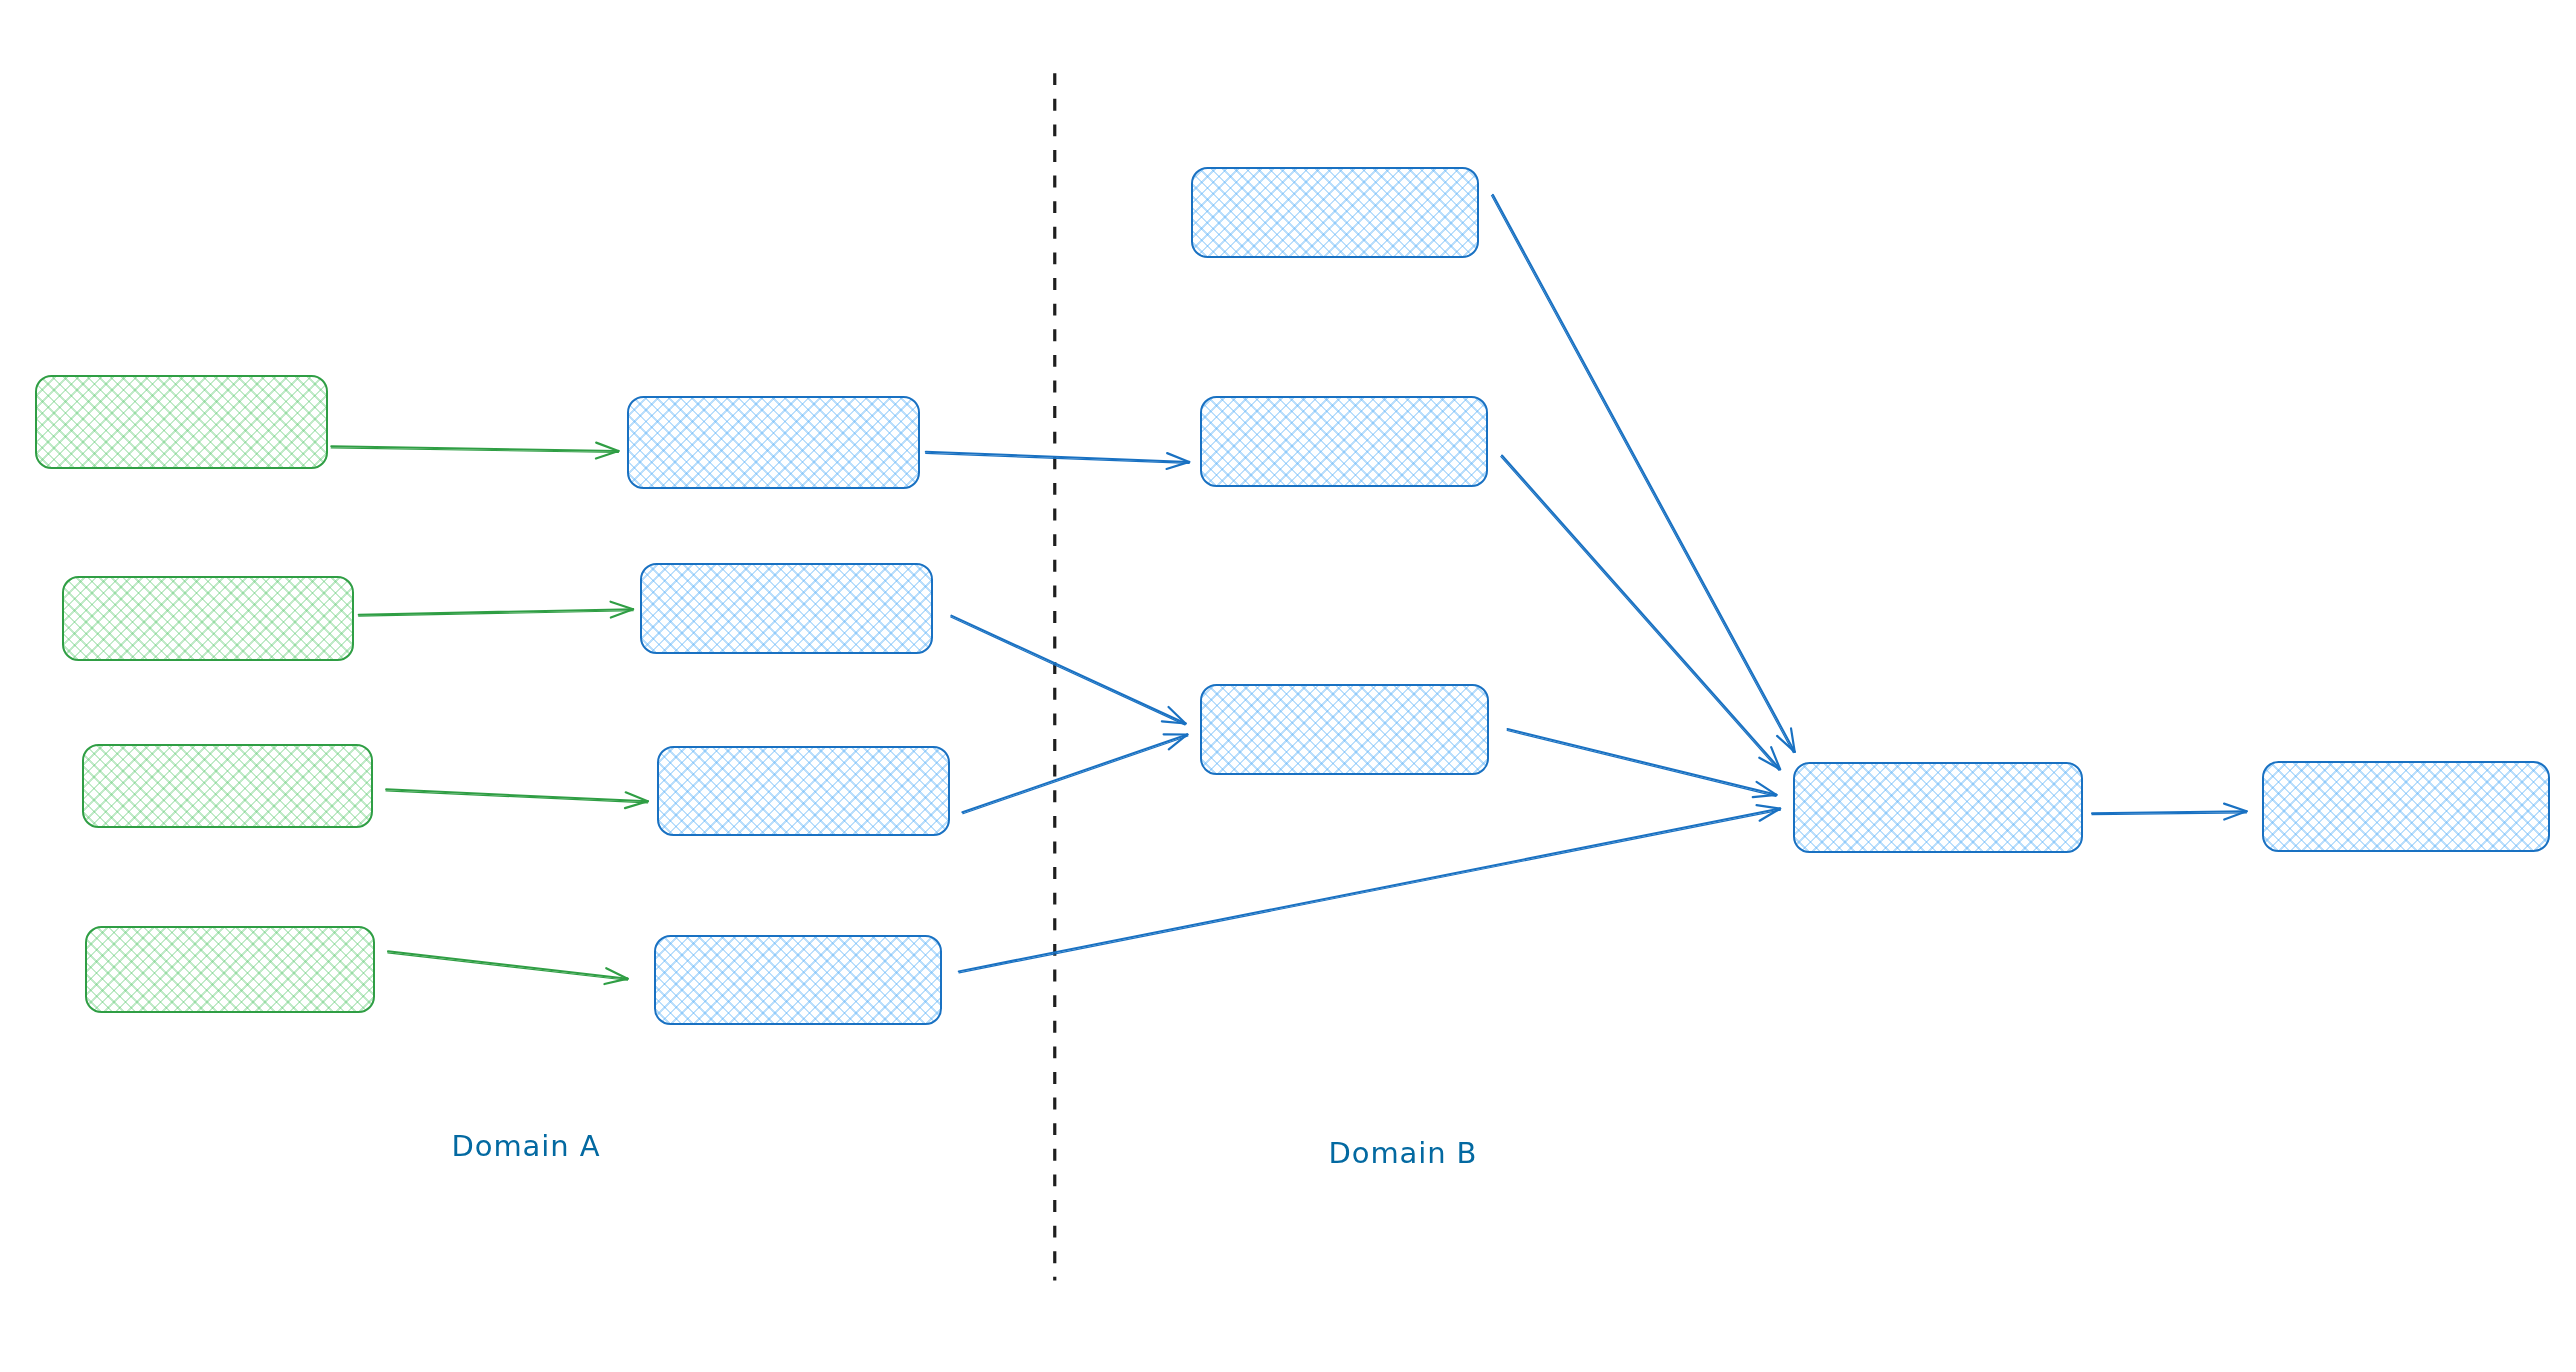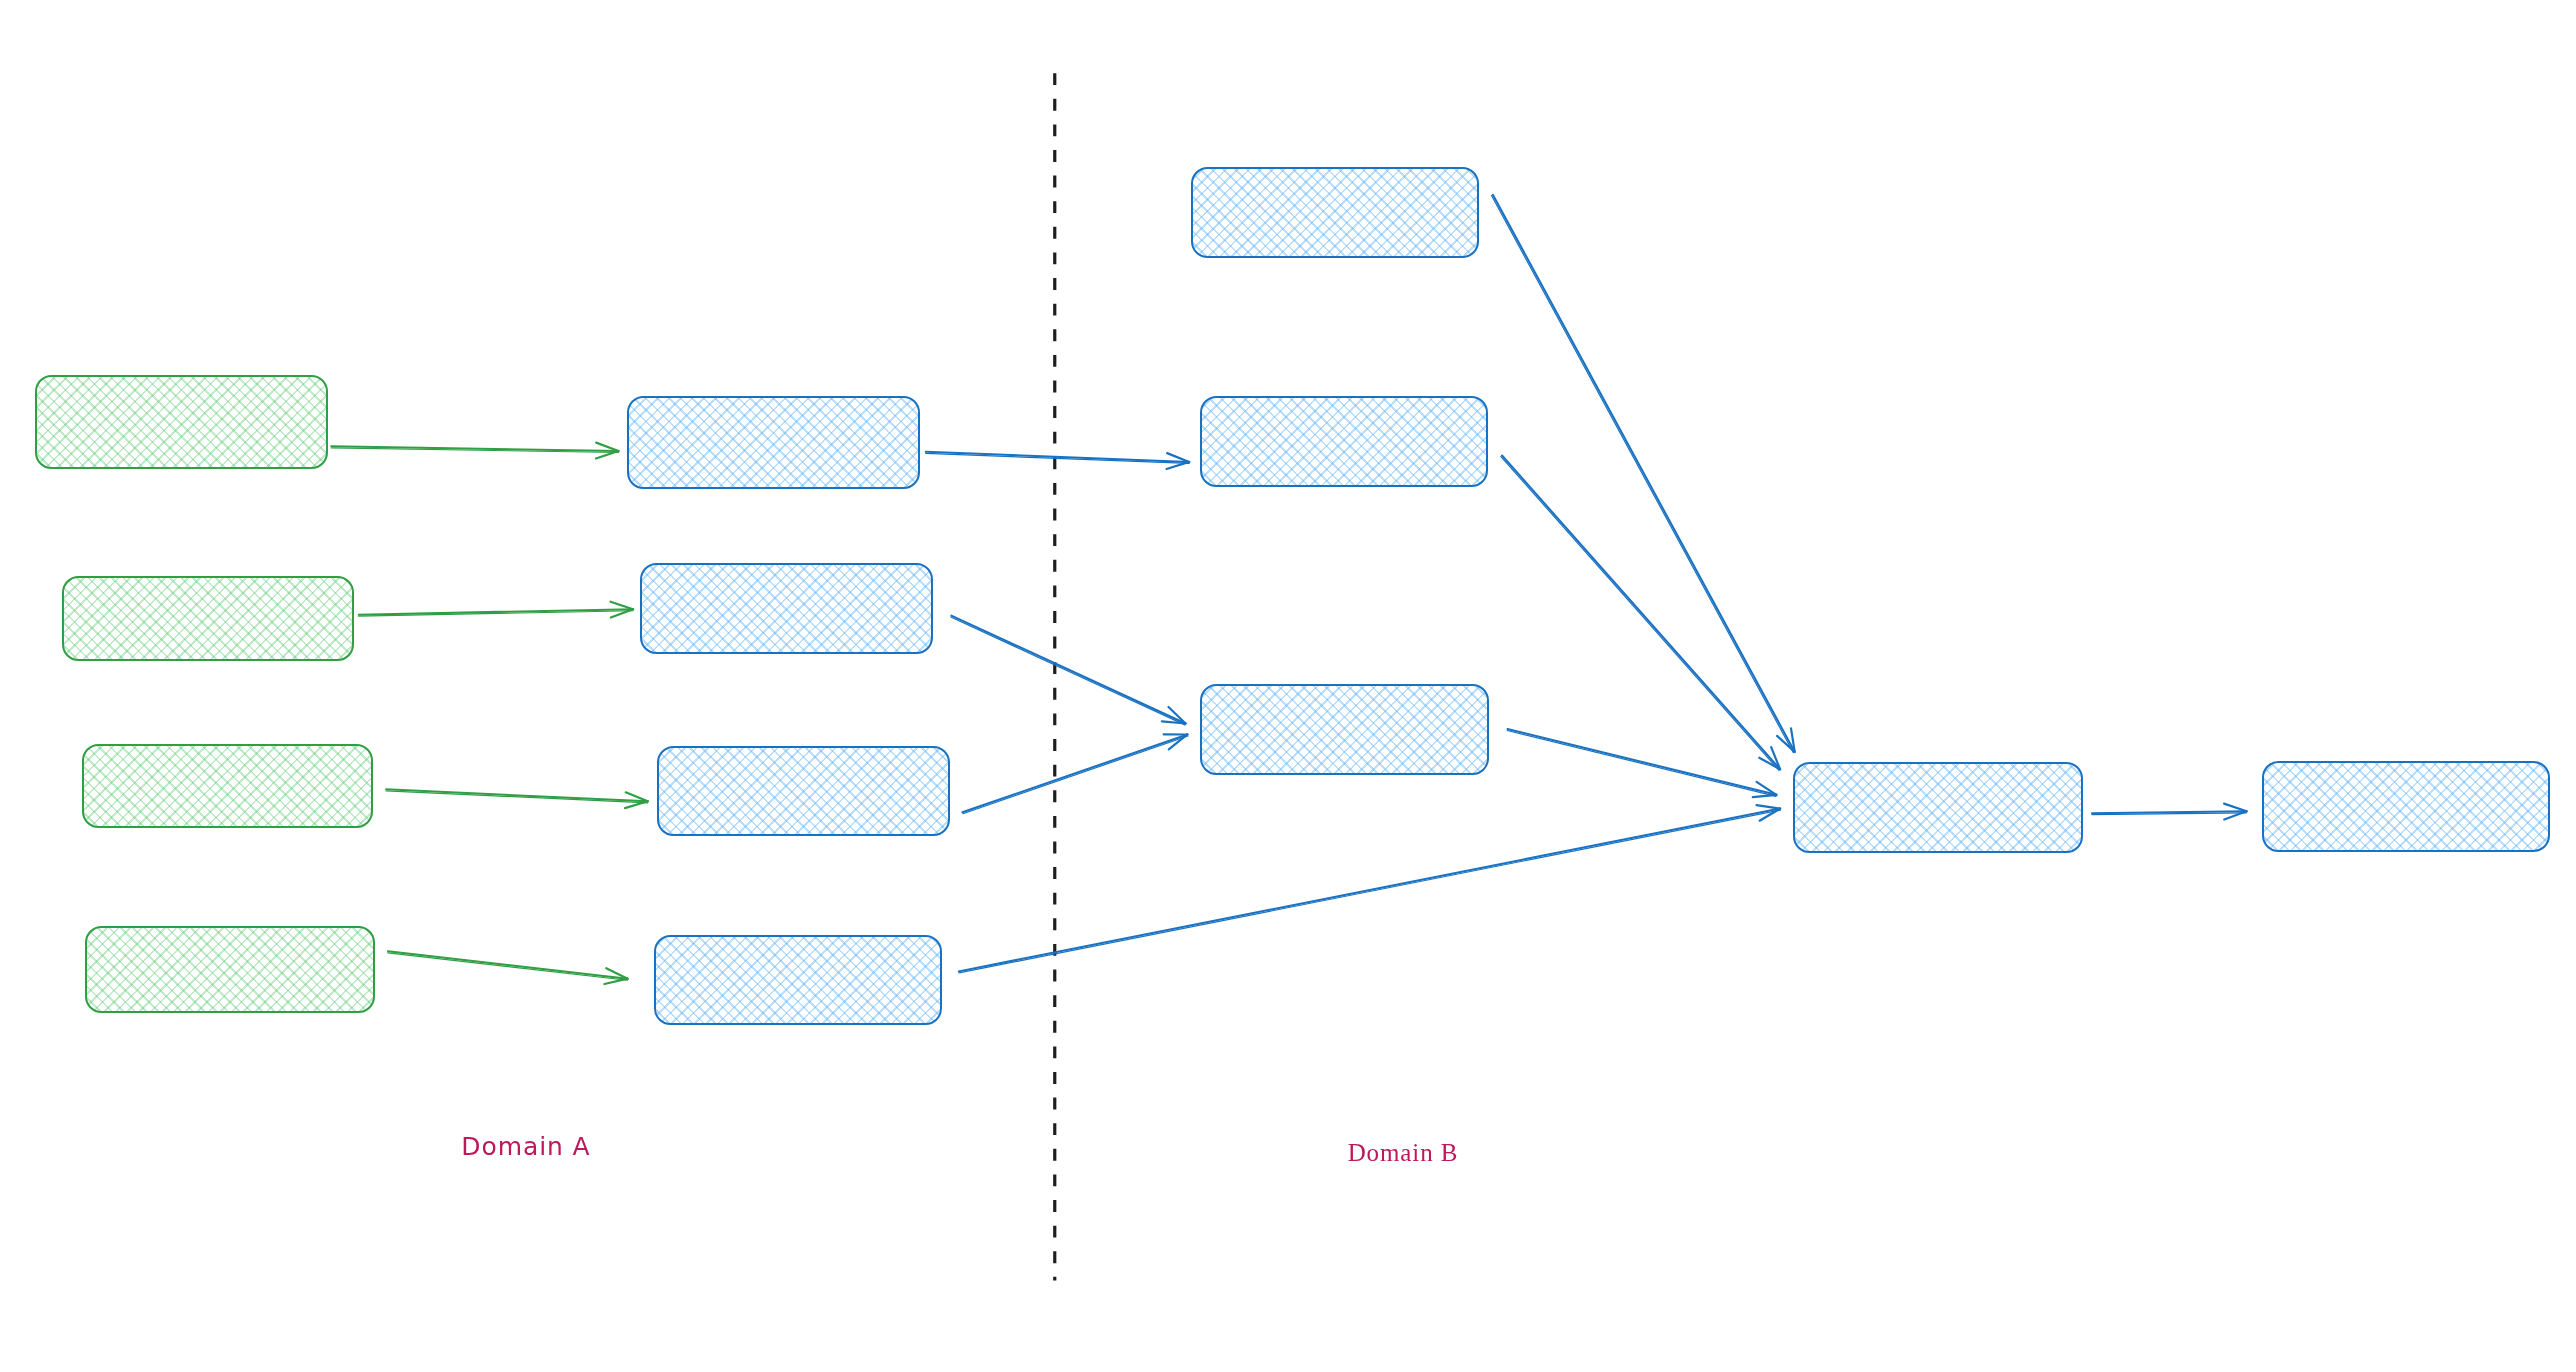--- a/index.html
+++ b/index.html
@@ -27,22 +27,22 @@
     border-color:#1971c2;
     background-image:
       repeating-linear-gradient(45deg, rgba(77,171,247,0.38) 0px, rgba(77,171,247,0.38) 1.8px, transparent 1.8px, transparent 8.2px),
       repeating-linear-gradient(-45deg, rgba(77,171,247,0.38) 0px, rgba(77,171,247,0.38) 1.8px, transparent 1.8px, transparent 8.2px);
   }
   #edge-svg{position:absolute;left:0;top:0;width:2576px;height:1372px;}
   #edge-svg path{fill:none;stroke-linecap:round;}
   .domain-label{
     position:absolute;
     transform:translate(-50%,-50%);
-    color:#be185d;
-    font-size:25px;
+    color:#0369a1;
+    font-size:29px;
     font-weight:500;
     letter-spacing:0.9px;
     white-space:nowrap;
   }
 </style>
 </head>
 <body>
 
 <div id="canvas">
 
@@ -132,16 +132,16 @@
   <div class="box blue" style="left:657px; top:746px;  width:293px; height:90px;"></div>
   <div class="box blue" style="left:654px; top:935px; width:288px; height:90px;"></div>
 
   <div class="box blue" style="left:1191px; top:167px; width:288px; height:91px;"></div>
   <div class="box blue" style="left:1200px; top:396px; width:288px; height:91px;"></div>
   <div class="box blue" style="left:1200px; top:684px; width:289px; height:91px;"></div>
   <div class="box blue" style="left:1793px; top:762px; width:290px; height:91px;"></div>
   <div class="box blue" style="left:2262px; top:761px; width:288px; height:91px;"></div>
 
   <div class="domain-label" style="left:526px; top:1146px;">Domain A</div>
-  <div class="domain-label" style="left:1403px; top:1153px;font-family:Liberation Serif, serif;">Domain B</div>
+  <div class="domain-label" style="left:1403px; top:1153px;">Domain B</div>
 
 </div>
 
 
 </body></html>

